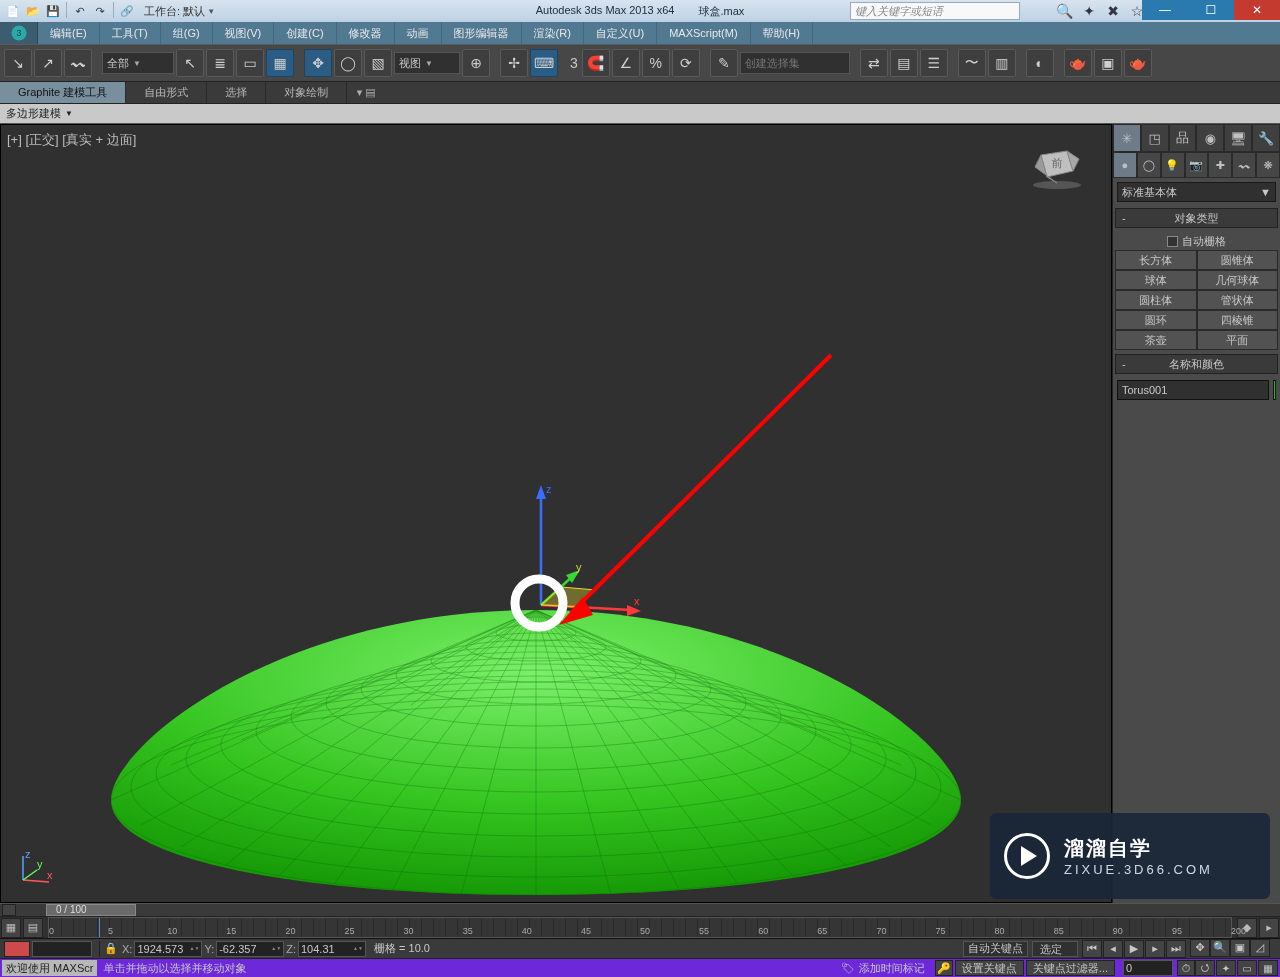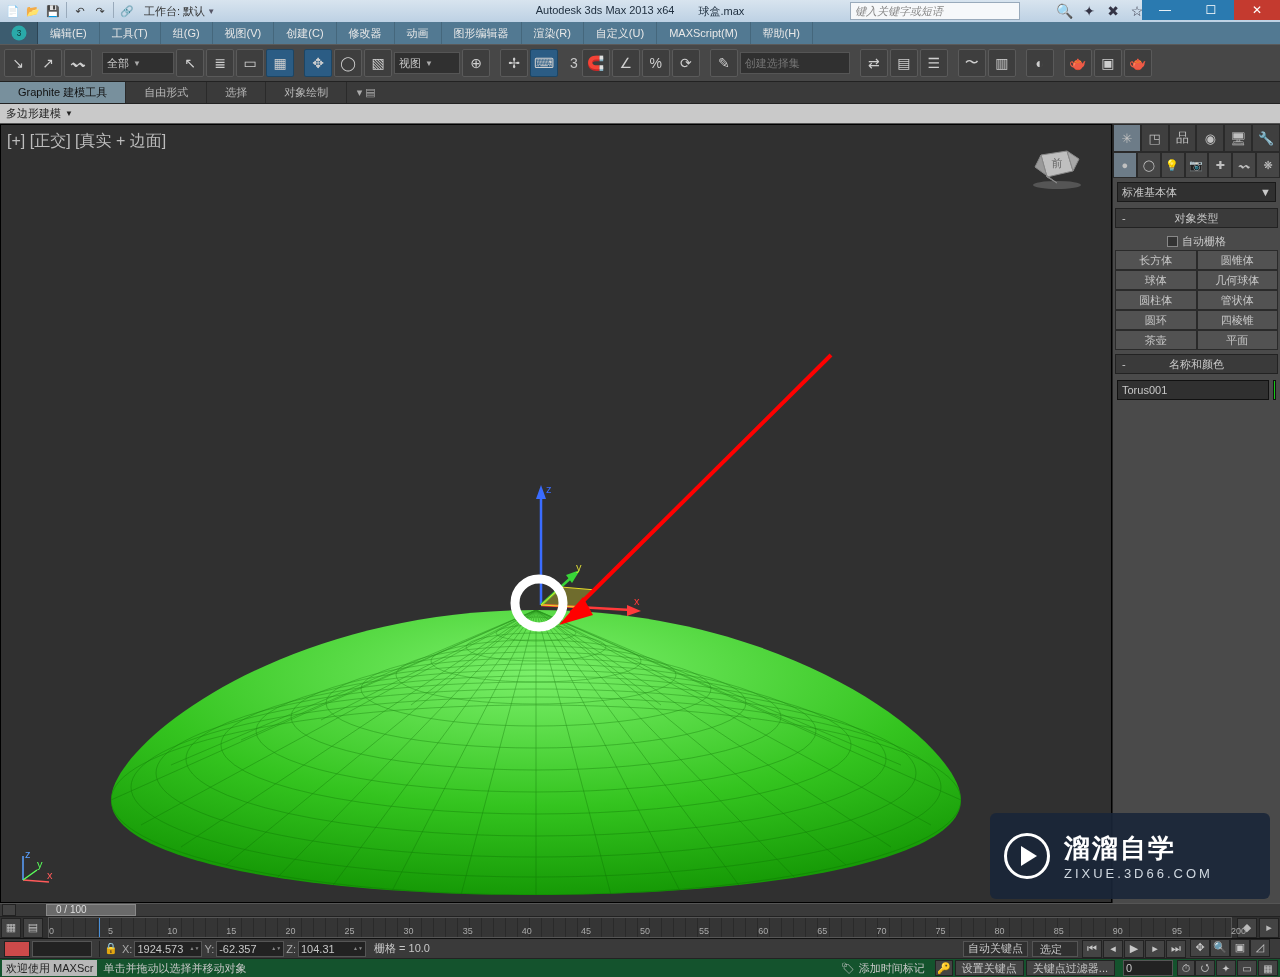--- a/index.html
+++ b/index.html
@@ -39,21 +39,21 @@
   
   .ribbon { height:22px; background:#3a3a3a; display:flex; align-items:stretch; border-bottom:1px solid #222;}
   .ribbon .tab { padding:0 18px; display:flex; align-items:center; color:#b8b8b8; border-right:1px solid #2a2a2a;}
   .ribbon .tab.active { background:#78909d; color:#111; font-weight:500;}
   .ribbon .exp { margin-left:6px; width:26px; display:flex; align-items:center; justify-content:center; color:#aaa;}
   .ribbon2 { height:20px; background:#c9c9c9; color:#222; display:flex; align-items:center; padding:0 6px; border-bottom:1px solid #555;}
   
   
   .work { display:flex; height: calc(977px - 22px - 22px - 38px - 22px - 20px - 14px - 22px - 20px - 18px); }
   .viewport-wrap { flex:1; position:relative; background:#303030; border:1px solid #000;}
-  .viewport-label { position:absolute; top:6px; left:6px; color:#bcbcbc; font-size:16px; }
+  .viewport-label { position:absolute; top:6px; left:6px; color:#bcbcbc; font-size:13px; }
   .viewcube { position:absolute; top:16px; right:24px; width:60px; height:50px; }
   .axis-tripod { position:absolute; bottom:12px; left:14px; }
   
   .gizmo { position:absolute; left:505px; top:350px; pointer-events:none; }
   .arrow-anno { position:absolute; left:540px; top:220px; }
   
   
   .dome { position:absolute; left:110px; top:370px; width:850px; height:400px; }
   .dome svg { width:100%; height:100%; overflow:visible;}
   
@@ -94,35 +94,35 @@
   .status1 .coord .lbl { color:#aaa; }
   .status1 .coord .fld { width:68px; height:16px; background:#222; border:1px solid #555; padding:0 2px; display:flex; align-items:center; justify-content:space-between;}
   .status1 .coord .spn { display:flex; flex-direction:column; font-size:5px; line-height:5px; color:#888;}
   .status1 .grid { margin-left:8px; display:flex; align-items:center; gap:4px;}
   .status1 .auto { margin-left:auto; display:flex; align-items:center; gap:4px; padding:0 4px;}
   .status1 .auto .keytxt { background:#303030; border:1px solid #555; padding:0 4px; height:16px; display:flex; align-items:center;}
   .status1 .auto .selfilt { background:#303030; border:1px solid #555; padding:0 7px; height:16px; width:46px; overflow:hidden;}
   .status1 .tc { display:flex; gap:1px;}
   .status1 .tc .tb { width:20px; height:18px; background:#444; border:1px solid #222; display:flex; align-items:center; justify-content:center;} 
   
-  .status2 { height:18px; background:#14532d; display:flex; align-items:center; color:#c8c8c8;}
+  .status2 { height:18px; background:#6d28d9; display:flex; align-items:center; color:#c8c8c8;}
   .status2 .welcome { background:#b8b8b8; color:#222; padding:0 4px; height:16px; display:flex; align-items:center; margin-left:2px;}
   .status2 .prompt { flex:1; padding-left:6px; color:#c8c8c8;}
   .status2 .addtag { display:flex; align-items:center; gap:4px; padding:0 6px;}
   .status2 .btns { display:flex; gap:2px; padding:0 4px;}
   .status2 .btns .b { padding:0 6px; height:16px; background:#444; border:1px solid #222; display:flex; align-items:center;}
   .status2 .nav { display:flex; gap:1px; padding-right:2px;}
   .status2 .nav .nb { width:20px; height:16px; background:#444; border:1px solid #222; display:flex; align-items:center; justify-content:center; font-size:10px;}
   
   
   .watermark { position:absolute; right:10px; bottom:78px; width:280px; height:86px; background:rgba(25,38,56,0.9); border-radius:6px; display:flex; align-items:center; gap:14px; padding:0 14px; color:#fff;}
   .watermark .play { width:46px; height:46px; border:3px solid #fff; border-radius:50%; display:flex; align-items:center; justify-content:center;}
   .watermark .play::after { content:""; border-left:16px solid #fff; border-top:10px solid transparent; border-bottom:10px solid transparent; margin-left:4px;}
   .watermark .txt { display:flex; flex-direction:column;}
-  .watermark .cn { font-size:26px; font-weight:600; letter-spacing:2px;}
+  .watermark .cn { font-size:20px; font-weight:600; letter-spacing:2px;}
   .watermark .en { font-size:13px; letter-spacing:3px; color:#d0d8e0;}
 </style>
 </head>
 <body>
 
 <div class="titlebar">
   <div class="qat">
     <div class="ic">📄</div>
     <div class="ic">📂</div>
     <div class="ic">💾</div>

